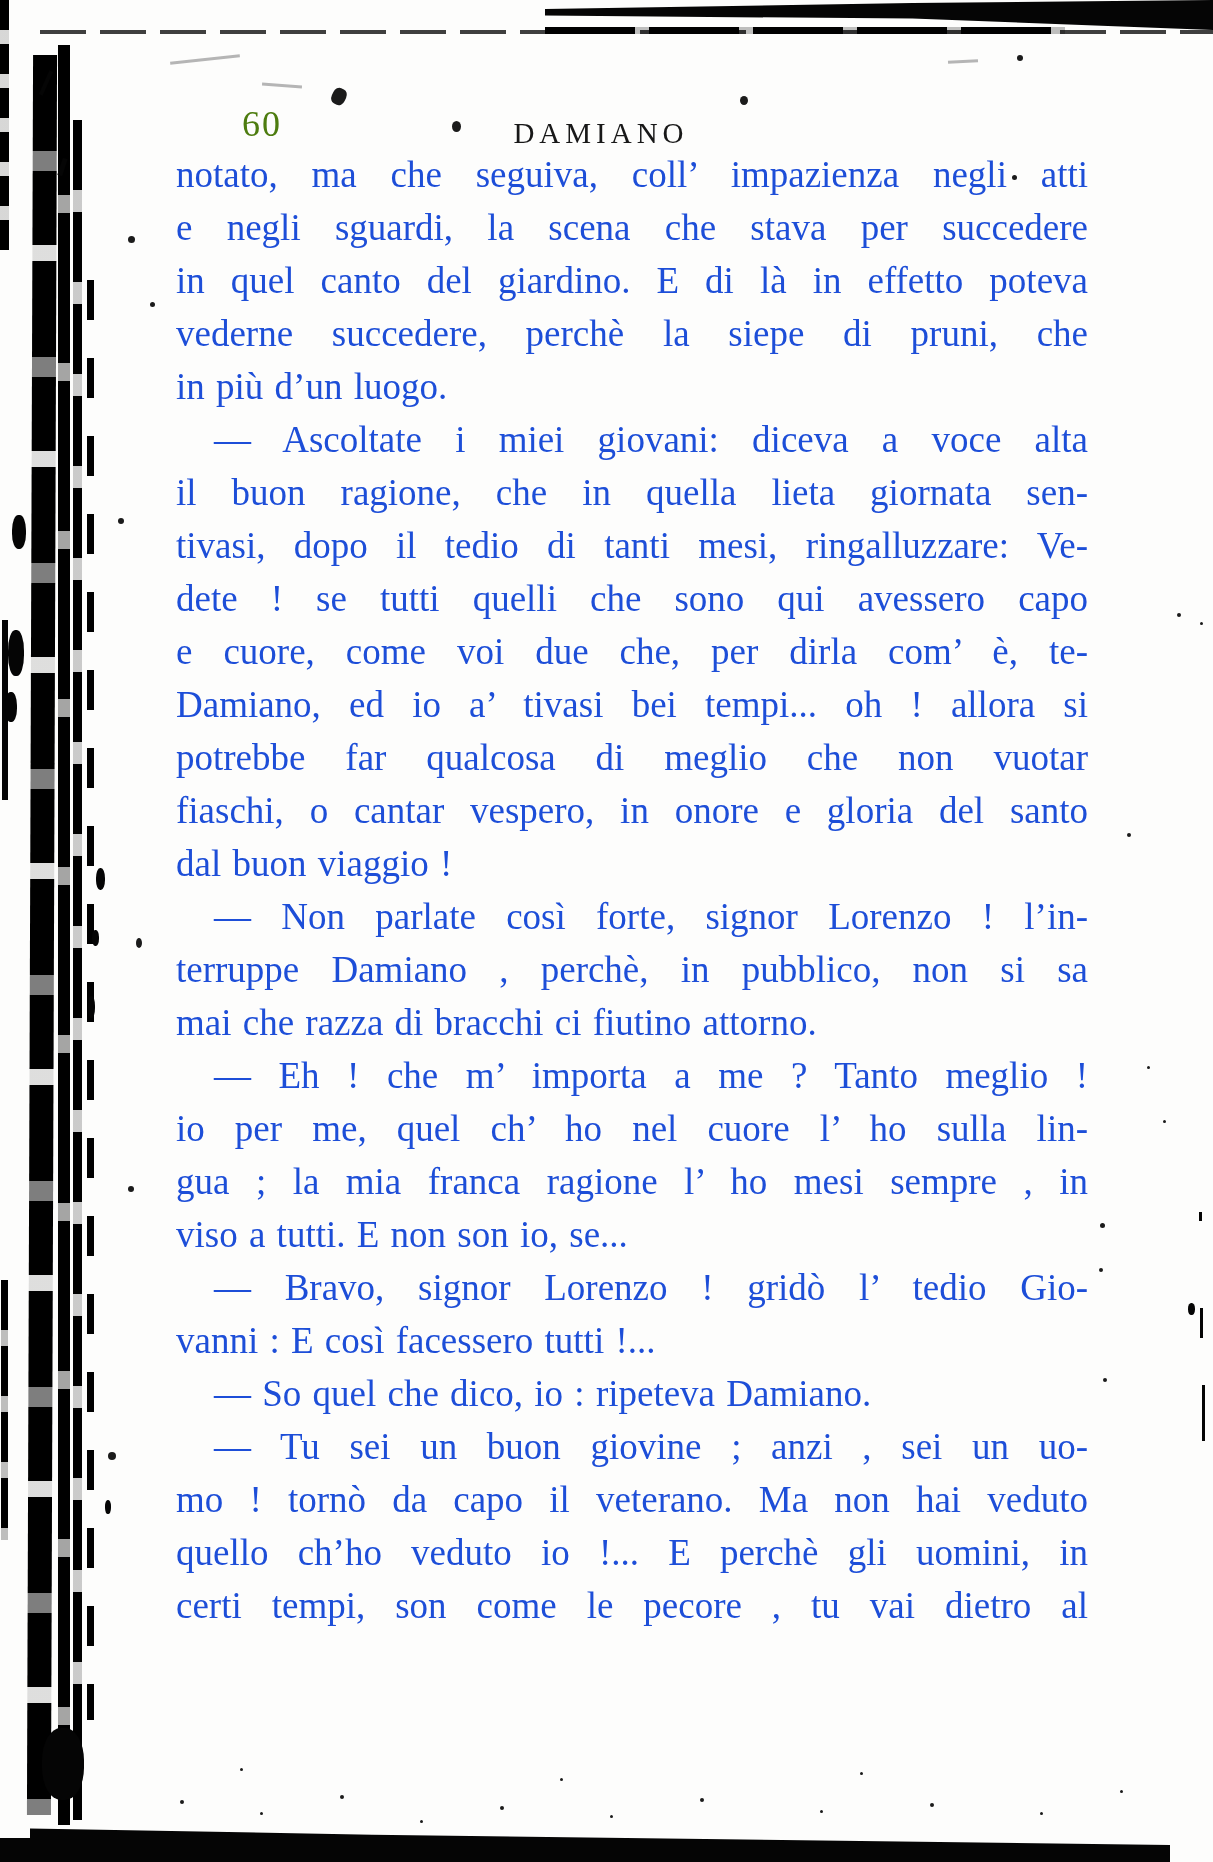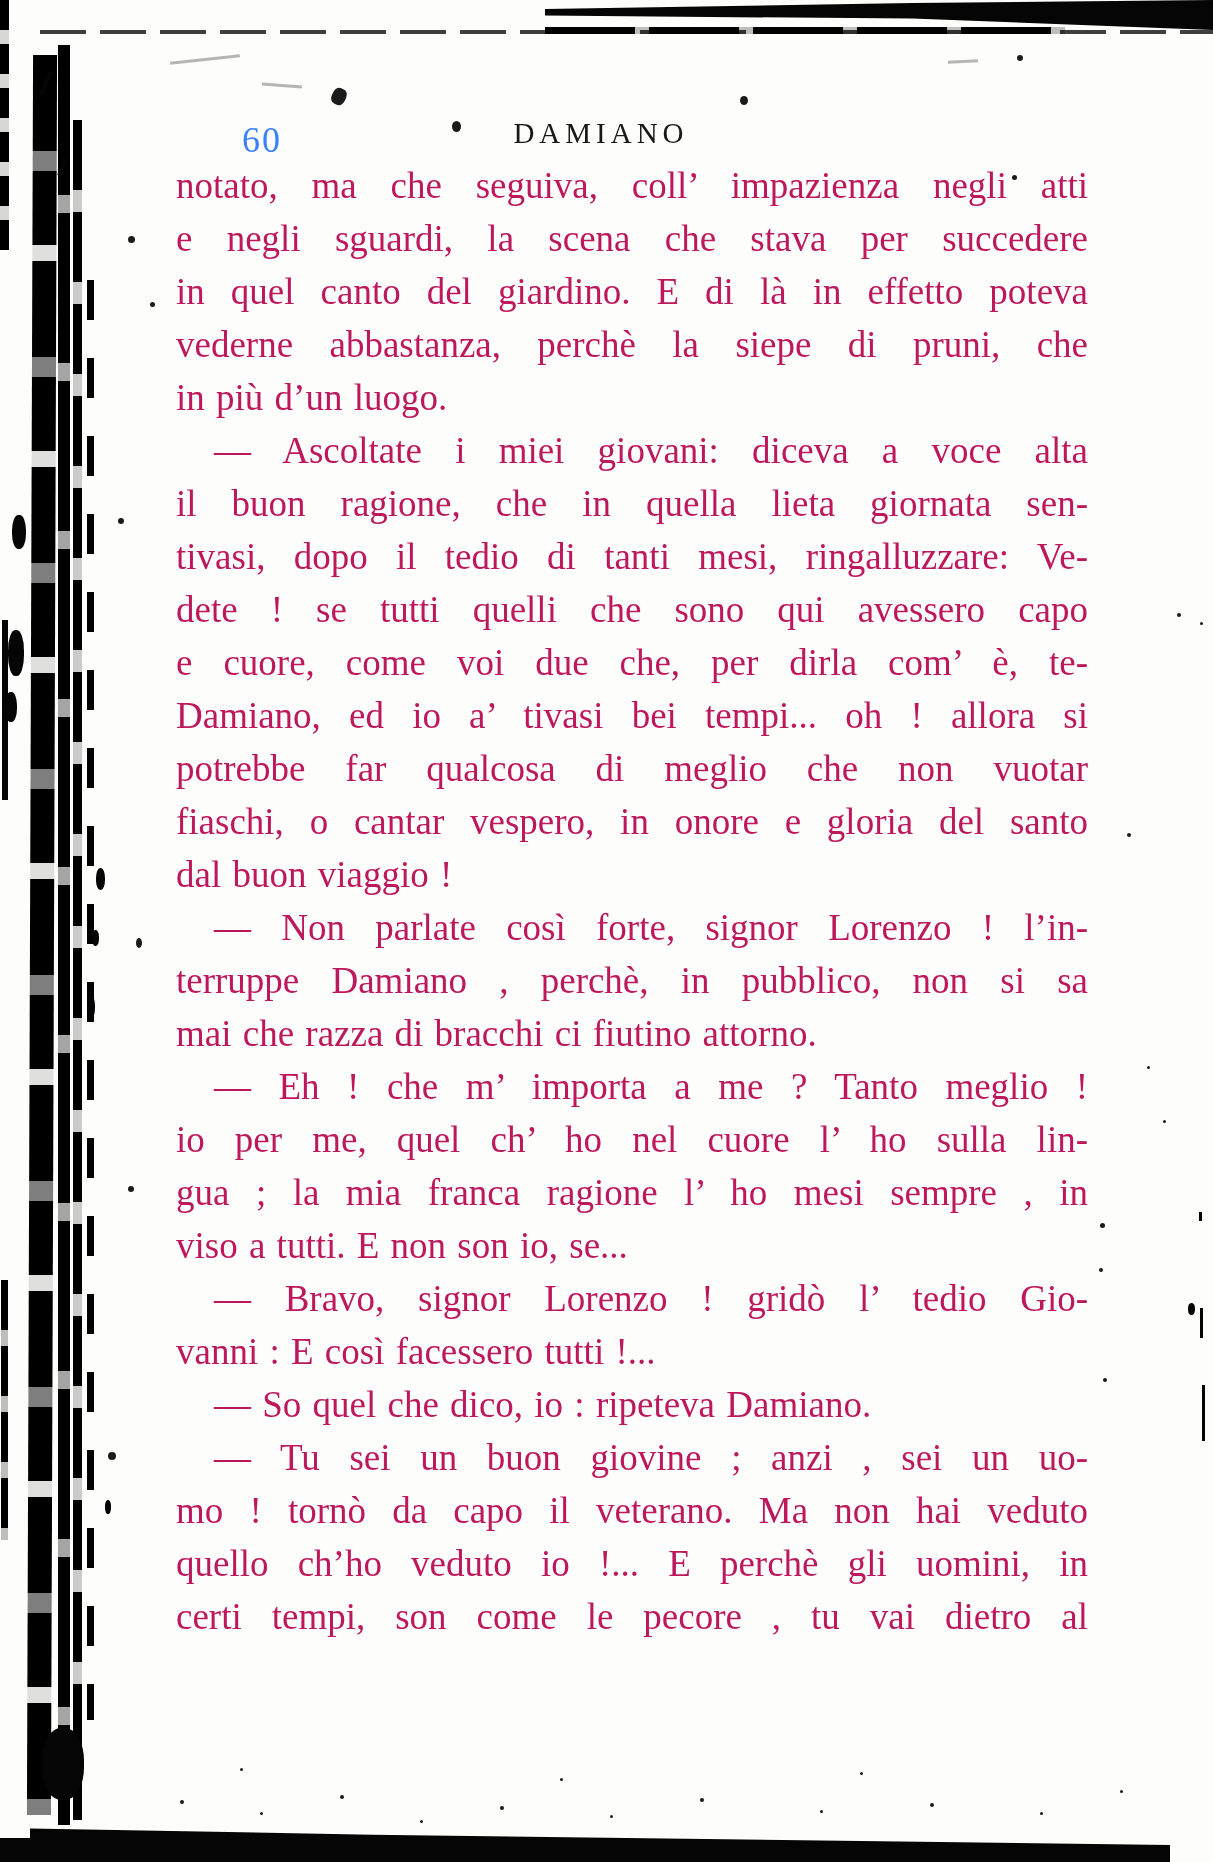--- a/index.html
+++ b/index.html
@@ -5,32 +5,32 @@
   html,body{margin:0;padding:0;}
   body{
     width:1213px;height:1862px;position:relative;overflow:hidden;
     background:#fdfdfc;
     font-family:"Liberation Serif","DejaVu Serif",serif;
     color:#0e0e0e;
   }
   .page{position:absolute;inset:0;}
   
   .pagenum{
-    position:absolute;left:242px;top:120px;font-size:36px;line-height:40px;
-    letter-spacing:2px;color:#3b82f6;
+    position:absolute;left:242px;top:104px;font-size:36px;line-height:40px;
+    letter-spacing:2px;color:#4d7c0f;
   }
   .runhead{
     position:absolute;left:176px;top:116px;width:912px;text-align:center;
     font-size:29px;line-height:34px;letter-spacing:5px;color:#181818;
   }
   .runhead span{position:relative;left:-37px;margin-left:12px;}
   
   .textblock{
-    position:absolute;left:176px;top:159px;width:912px;
-    font-size:37px;color:#be185d;
+    position:absolute;left:176px;top:148px;width:912px;
+    font-size:37px;color:#1d4ed8;
     text-rendering:optimizeLegibility;
   }
   .para{margin:0;padding:0;}
   .line{
     height:53px;line-height:53px;overflow:hidden;
     text-align:left;word-spacing:2px;
   }
   .line.j{
     text-align:justify;
     -moz-text-align-last:justify;
@@ -83,21 +83,21 @@
   <div class="pagenum">60</div>
   <div class="runhead">
     <span>DAMIANO</span>
   </div>
 
   <div class="textblock" id="text-block">
       <div class="para">
         <div class="line j">notato, ma che seguiva, coll’ impazienza negli atti</div>
         <div class="line j">e negli sguardi, la scena che stava per succedere</div>
         <div class="line j">in quel canto del giardino. E di là in effetto poteva</div>
-        <div class="line j">vederne abbastanza, perchè la siepe di pruni, che</div>
+        <div class="line j">vederne succedere, perchè la siepe di pruni, che</div>
         <div class="line">in più d’un luogo.</div>
       </div>
       <div class="para">
         <div class="line j ind">— Ascoltate i miei giovani: diceva a voce alta</div>
         <div class="line j">il buon ragione, che in quella lieta giornata sen-</div>
         <div class="line j">tivasi, dopo il tedio di tanti mesi, ringalluzzare: Ve-</div>
         <div class="line j">dete ! se tutti quelli che sono qui avessero capo</div>
         <div class="line j">e cuore, come voi due che, per dirla com’ è, te-</div>
         <div class="line j">Damiano, ed io a’ tivasi bei tempi... oh ! allora si</div>
         <div class="line j">potrebbe far qualcosa di meglio che non vuotar</div>

